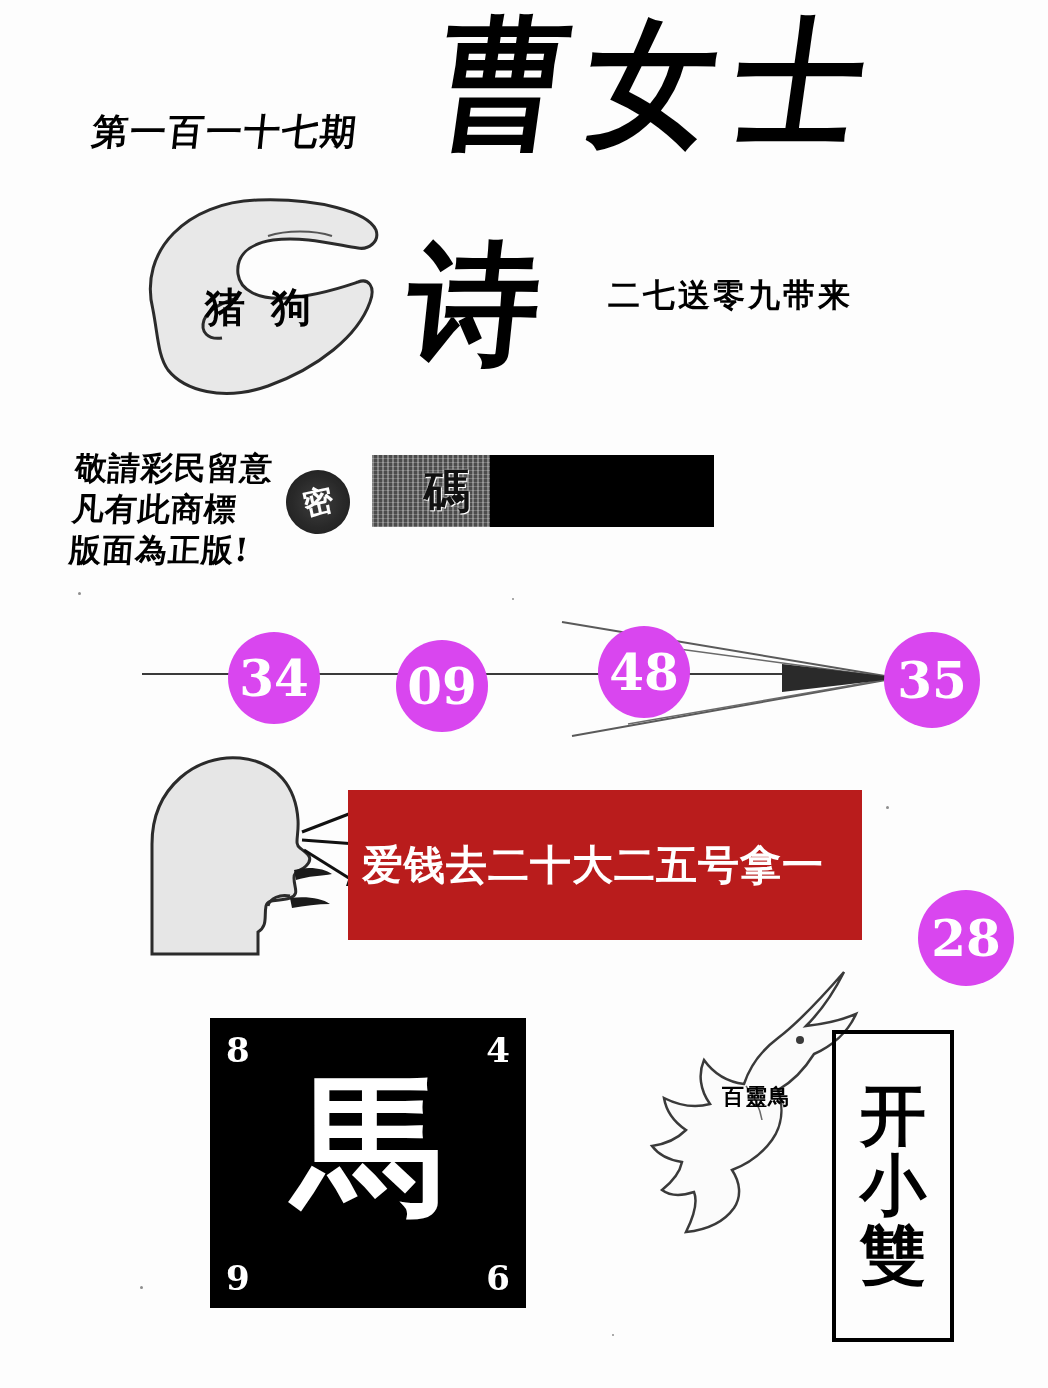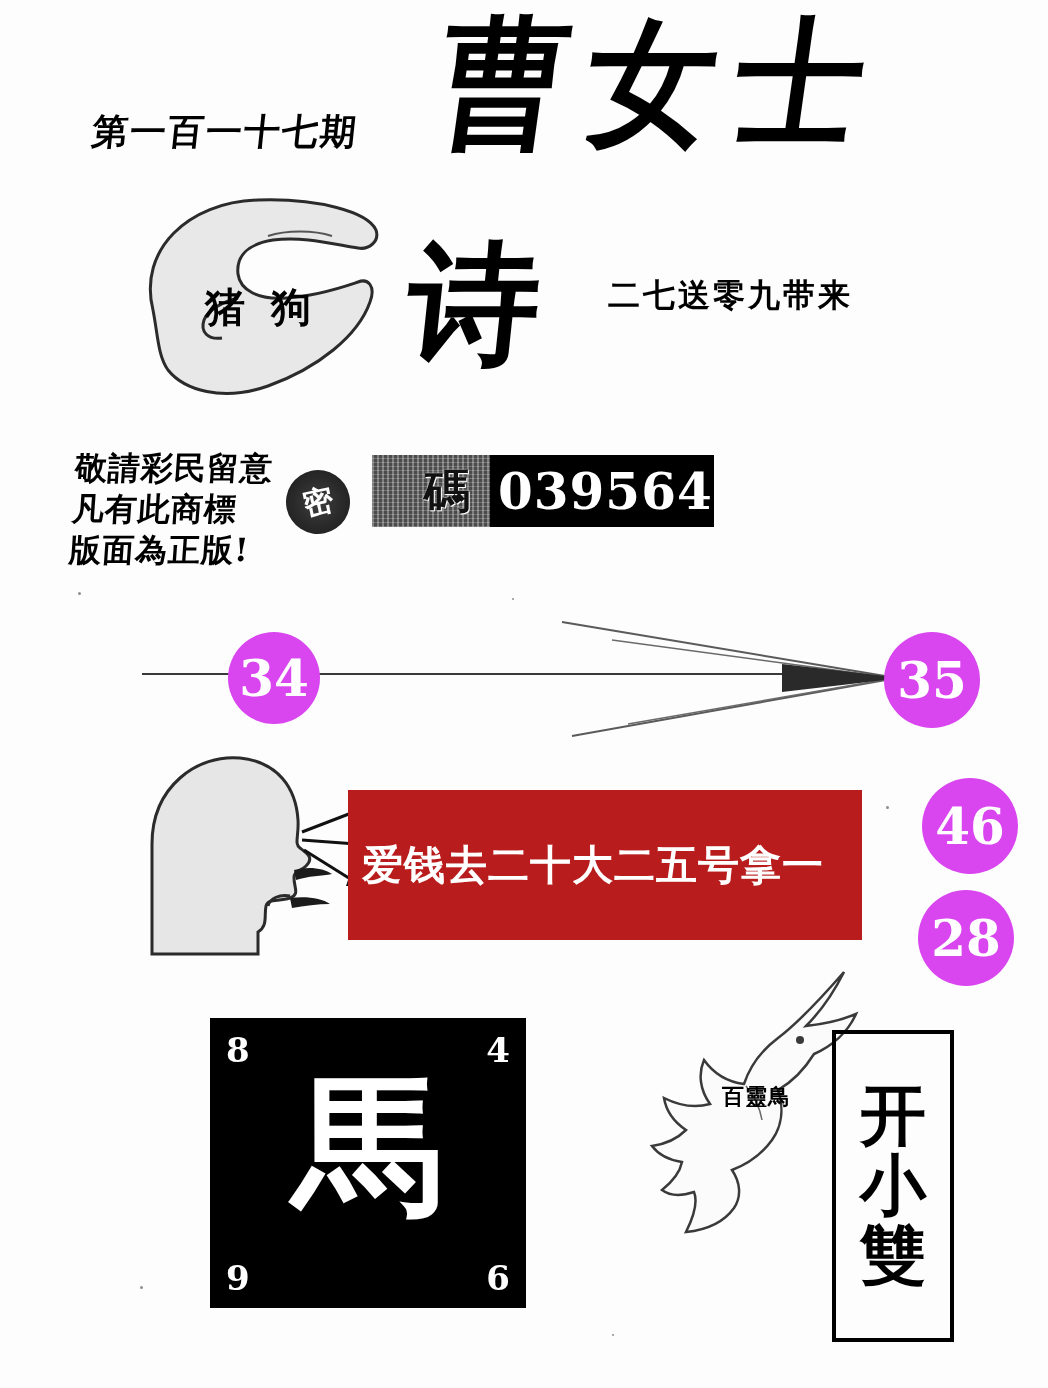--- a/index.html
+++ b/index.html
@@ -313,36 +313,36 @@
     <div>敬請彩民留意</div>
     <div>凡有此商標</div>
     <div>版面為正版!</div>
   </div>
   <div class="abs" id="stamp">密</div>
 
   <div class="abs" id="code-bar">
     <div id="code-noise">
       <span id="code-noise-label">碼</span>
     </div>
-    <div id="code-digits">039564</div>
   </div>
 
   <div class="abs" id="arrow-line">
     <svg width="760" height="150" viewBox="0 0 760 150">
       <line x1="0" y1="62" x2="700" y2="62" stroke="#3a3a3a" stroke-width="2"></line>
       <polyline points="420,10 755,66 430,124" fill="none" stroke="#5a5a5a" stroke-width="2"></polyline>
       <polyline points="470,28 752,66 486,112" fill="none" stroke="#6a6a6a" stroke-width="1.5"></polyline>
       <polygon points="640,52 760,66 640,80" fill="#2a2a2a"></polygon>
     </svg>
   </div>
 
   <div class="abs ball ball-row" id="ball-34">34</div>
+  <div class="abs ball ball-row" id="ball-09">09</div>
+  <div class="abs ball ball-row" id="ball-48">48</div>
 
   <div class="abs ball ball-side" id="ball-35">35</div>
-  <div class="abs ball ball-side" id="ball-46">46</div>
   <div class="abs ball ball-side" id="ball-28">28</div>
 
   <div class="abs" id="head-figure">
     <svg width="230" height="210" viewBox="0 0 230 210">
       <path d="M34,96 C34,38 80,6 122,10 C160,14 178,40 180,72
                C181,88 176,96 182,100 C190,106 196,110 188,118
                C182,124 176,122 176,130 C176,140 182,146 172,150
                C160,154 150,150 148,158 C146,168 150,178 140,184
                L140,206 L34,206 Z" fill="#e6e6e6" stroke="#2b2b2b" stroke-width="3"></path>
       <path d="M176,122 C190,118 206,120 214,126 C204,128 190,128 178,132 Z" fill="#1b1b1b"></path>

